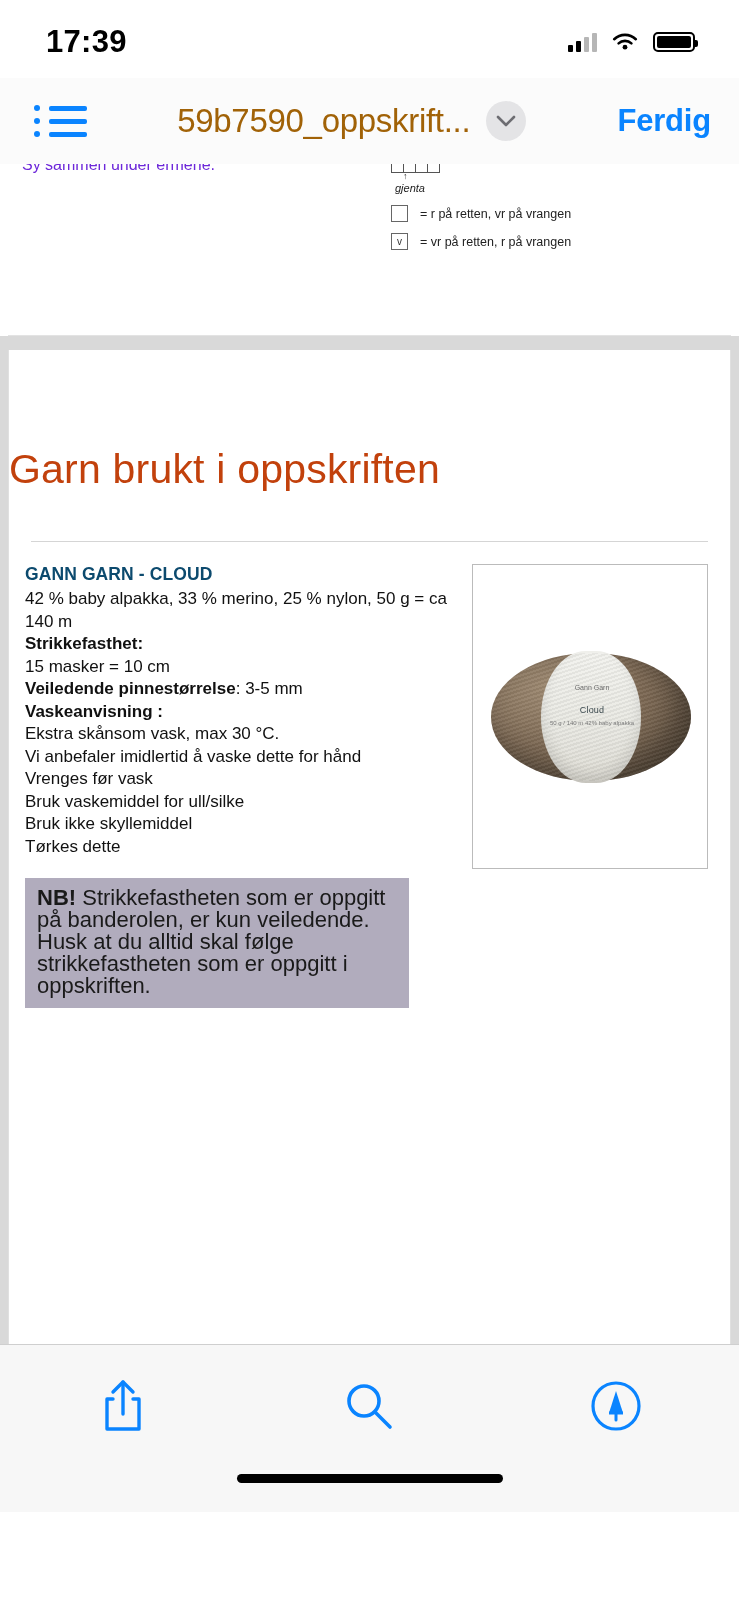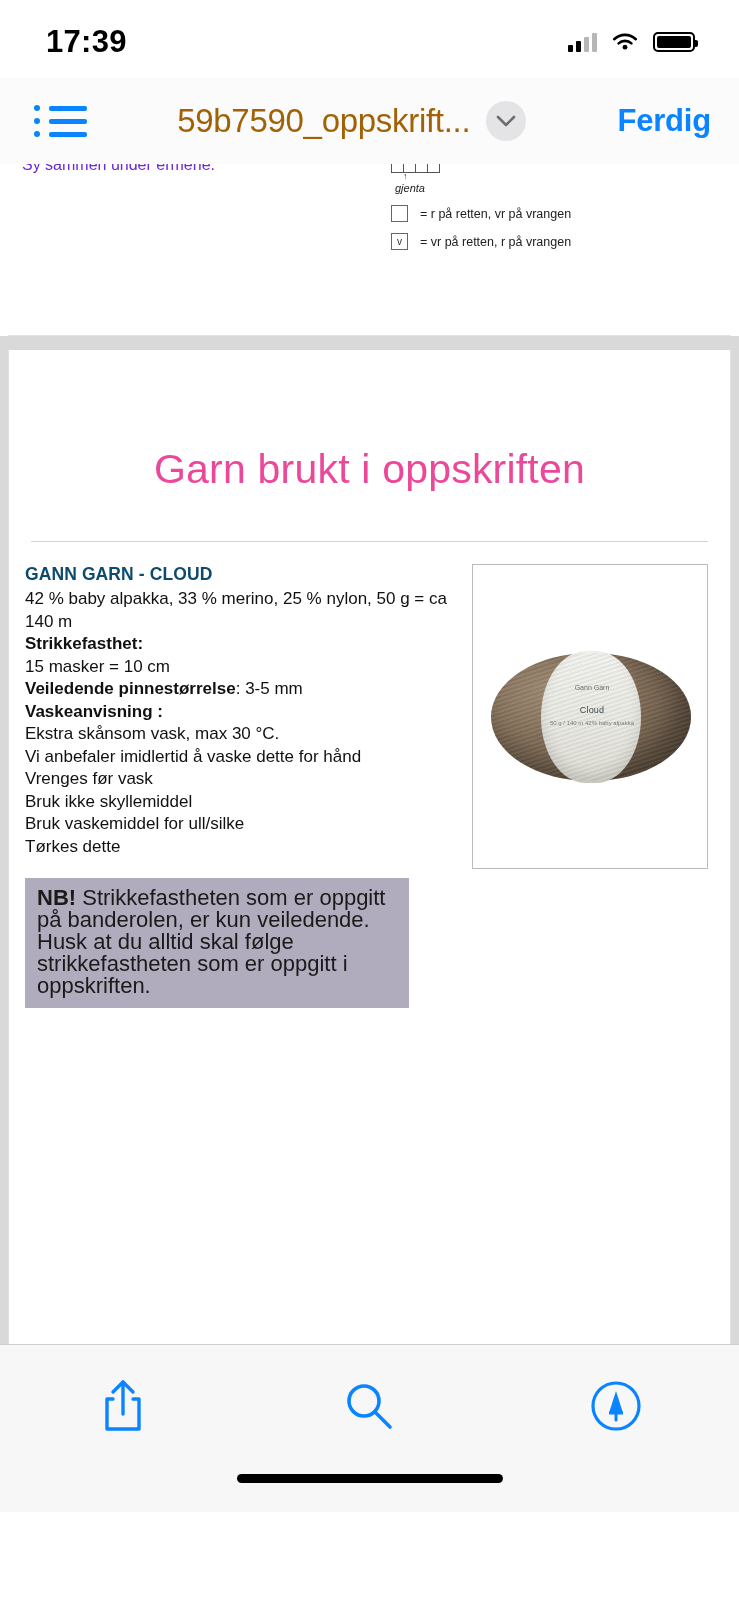--- a/index.html
+++ b/index.html
@@ -190,23 +190,22 @@
   .page-main {
     background: #ffffff;
     margin: 0 8px;
     border: 1px solid #e0e0e0;
     border-top: none;
     padding: 0 0 0 0;
     height: 1070px;
     position: relative;
   }
   .yarn-heading {
-    text-align: center;
     font-size: 41px;
-    color: #ec4899;
+    color: #c2410c;
     font-weight: 400;
     padding-top: 96px;
     letter-spacing: 0.2px;
   }
   .hr-thin {
     height: 1px;
     background: #d5d5d5;
     margin: 48px 22px 0 22px;
   }
   .yarn-body {
@@ -418,22 +417,22 @@
         <div class="yarn-text">
           <div class="yarn-title">GANN GARN - CLOUD</div>
           <div class="yarn-line">42 % baby alpakka, 33 % merino, 25 % nylon, 50 g = ca 140 m</div>
           <div class="yarn-line"><b>Strikkefasthet:</b></div>
           <div class="yarn-line">15 masker = 10 cm</div>
           <div class="yarn-line"><b>Veiledende pinnestørrelse</b><span>: 3-5 mm</span></div>
           <div class="yarn-line"><b>Vaskeanvisning :</b></div>
           <div class="yarn-line">Ekstra skånsom vask, max 30 °C.</div>
           <div class="yarn-line">Vi anbefaler imidlertid å vaske dette for hånd</div>
           <div class="yarn-line">Vrenges før vask</div>
+          <div class="yarn-line">Bruk vaskemiddel for ull/silke</div>
           <div class="yarn-line">Bruk ikke skyllemiddel</div>
-          <div class="yarn-line">Bruk vaskemiddel for ull/silke</div>
           <div class="yarn-line">Tørkes dette</div>
 
           <div class="nb-box">
             <b>NB!</b><span> Strikkefastheten som er oppgitt på banderolen, er kun veiledende. Husk at du alltid skal følge strikkefastheten som er oppgitt i oppskriften.</span>
           </div>
         </div>
 
         <div class="yarn-img-frame">
           <div class="ball">
             <div class="fiber"></div>

